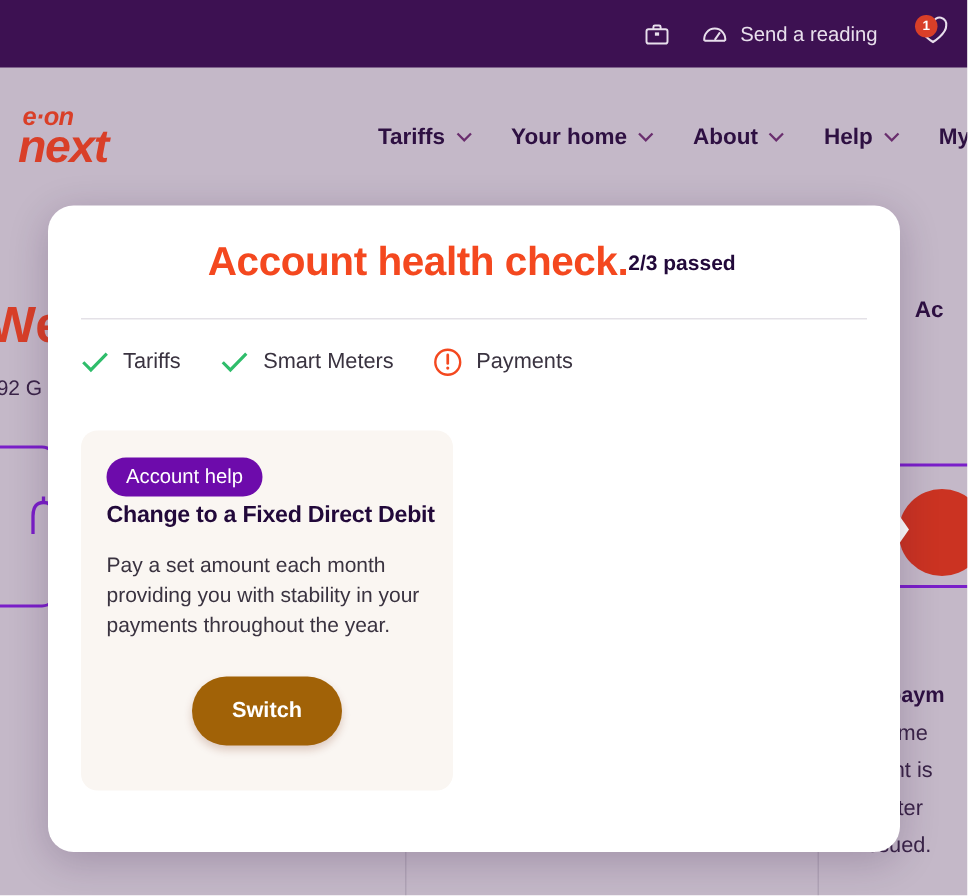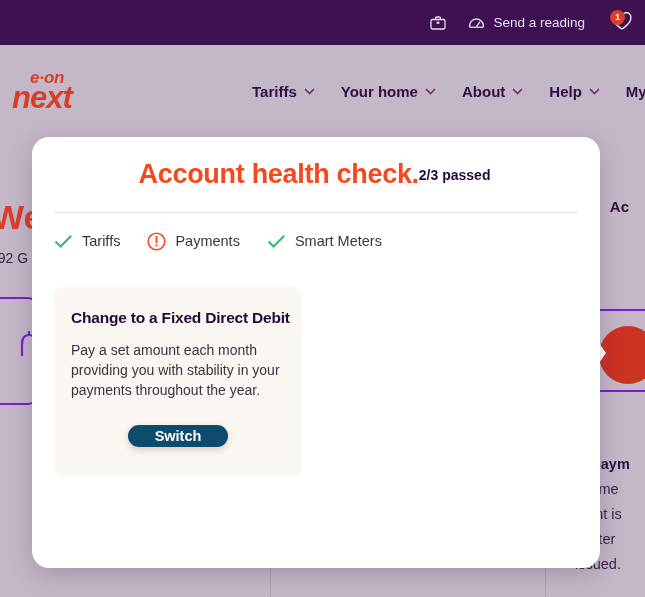--- a/index.html
+++ b/index.html
@@ -76,21 +76,21 @@
     position: absolute;
     left: 12px;
     top: 26px;
     width: 100px;
     color: #d93f28;
     font-style: italic;
     font-weight: bold;
     line-height: 0.85;
     user-select: none;
   }
-  .logo .l1 { font-size: 17px; letter-spacing: -0.5px; margin-left: 18px; }
+  .logo .l1 { font-size: 17px; letter-spacing: -0.5px; margin-left: 3px; }
   .logo .l2 { font-size: 31px; letter-spacing: -1px; }
 
   .navlinks {
     position: absolute;
     left: 252px;
     top: 0;
     height: 92px;
     display: flex;
     align-items: center;
     gap: 26px;
@@ -294,27 +294,27 @@
     font-size: 14px;
     color: #3a3340;
     line-height: 20px;
   }
   .promo-btn-wrap {
     display: flex;
     justify-content: center;
     margin-top: 25px;
   }
   .promo-btn {
-    background: #0c4a6e;
+    background: #a16207;
     color: #ffffff;
     font-size: 14.5px;
     font-weight: bold;
     border: none;
     border-radius: 26px;
-    padding: 3px 27px;
+    padding: 15px 27px;
     cursor: pointer;
     font-family: "Liberation Sans", sans-serif;
     box-shadow: 0 3px 6px rgba(120,40,10,0.22);
   }
 </style>
 </head>
 <body>
 
 <div id="app">
 
@@ -435,41 +435,42 @@
         <span class="sicon">
           <svg width="19" height="15" viewBox="0 0 19 15">
               <path d="M1.5 7.5 L6.6 12.6 L17.2 1.8" fill="none" stroke="#2fbd6b" stroke-width="2.1"></path>
             </svg>
         </span>
         <span class="slabel">Tariffs</span>
       </div>
 
       <div class="status-item">
         <span class="sicon">
+          <svg width="19" height="15" viewBox="0 0 19 15">
+              <path d="M1.5 7.5 L6.6 12.6 L17.2 1.8" fill="none" stroke="#2fbd6b" stroke-width="2.1"></path>
+            </svg>
+        </span>
+        <span class="slabel">Smart Meters</span>
+      </div>
+
+      <div class="status-item">
+        <span class="sicon">
           <svg width="19" height="19" viewBox="0 0 19 19">
             <circle cx="9.5" cy="9.5" r="8.3" fill="none" stroke="#f4481f" stroke-width="1.6"></circle>
             <path d="M9.5 4.6 L9.5 10.3" stroke="#f4481f" stroke-width="1.8" stroke-linecap="round"></path>
             <circle cx="9.5" cy="13.4" r="1.05" fill="#f4481f"></circle>
           </svg>
         </span>
         <span class="slabel">Payments</span>
       </div>
-
-      <div class="status-item">
-        <span class="sicon">
-          <svg width="19" height="15" viewBox="0 0 19 15">
-              <path d="M1.5 7.5 L6.6 12.6 L17.2 1.8" fill="none" stroke="#2fbd6b" stroke-width="2.1"></path>
-            </svg>
-        </span>
-        <span class="slabel">Smart Meters</span>
-      </div>
     </div>
 
     <div class="modal-body">
       <div class="promo-card">
+        <span class="promo-badge">Account help</span>
         <div class="promo-title">Change to a Fixed Direct Debit</div>
         <div class="promo-text">Pay a set amount each month providing you with stability in your payments throughout the year.</div>
         <div class="promo-btn-wrap">
           <button class="promo-btn">Switch</button>
         </div>
       </div>
     </div>
 
   </div>
 

